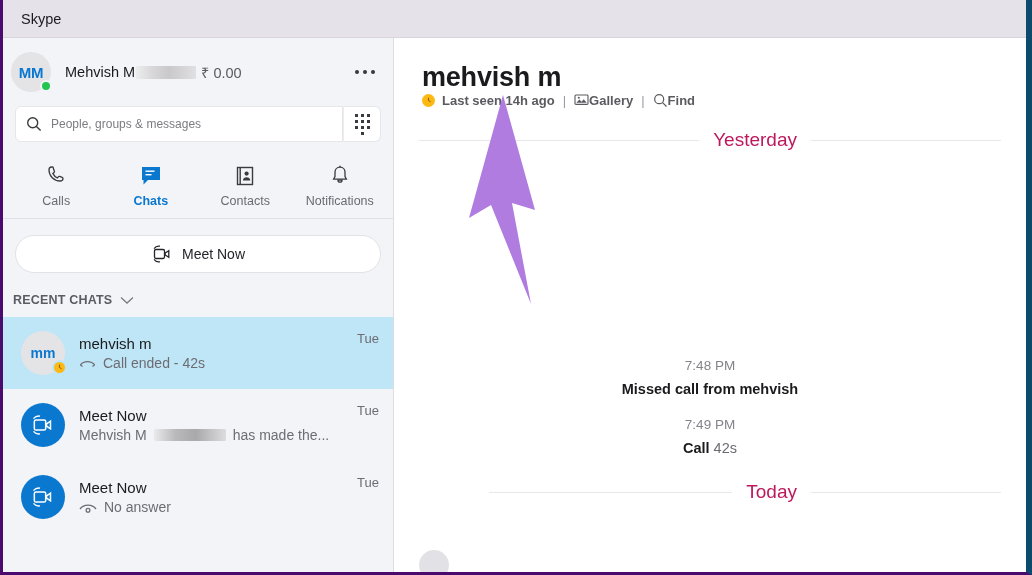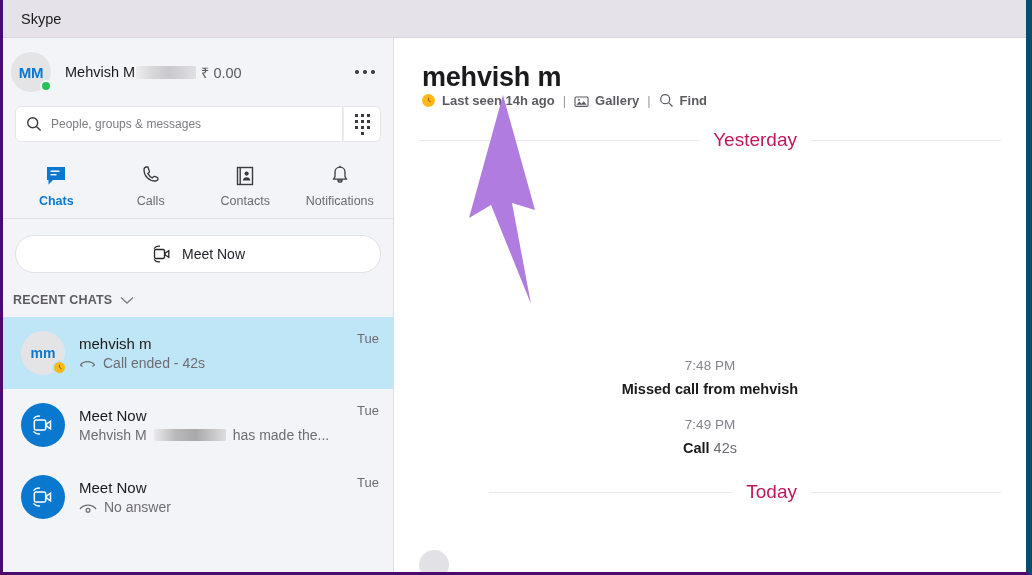--- a/index.html
+++ b/index.html
@@ -167,21 +167,21 @@
 
   
   .main { flex: 1; background: #fff; display: flex; flex-direction: column; position: relative; }
   .chat-header { padding: 24px 0 0 28px; }
   .chat-title { font-size: 27px; font-weight: bold; color: #1b1a1c; letter-spacing: -0.2px; }
   .chat-meta {
     display: flex; align-items: center; gap: 7px;
     font-size: 13px; font-weight: bold; color: #5b5a60;
   }
   .chat-meta .sep { color: #9b9aa0; font-weight: normal; margin: 0 1px; }
-  .meta-link { display: flex; align-items: flex-end; gap: 6px; cursor: pointer; }
+  .meta-link { display: flex; align-items: flex-start; cursor: pointer; }
   .clock-badge {
     width: 13px; height: 13px; border-radius: 50%; background: #fdb913;
     display: flex; align-items: center; justify-content: center; flex: none;
   }
 
   .msg-area { flex: 1; position: relative; overflow: hidden; padding-top: 17px; }
   .divider { display: flex; align-items: center; gap: 14px; padding: 0 25px; }
   .divider .line { flex: 1; height: 1px; background: #e8e8ea; }
   .divider .dlabel { font-size: 19px; color: #be185d; }
   .divider .line.short { flex: none; width: 190px; }
@@ -250,33 +250,33 @@
               <i></i>
                 <i></i>
                 <i></i>
             </div>
             <div class="dial-extra"></div>
           </div>
         </div>
       </div>
 
       <div class="tabs">
+        <div class="tab">
+          <svg width="24" height="24" viewBox="0 0 24 24">
+            <path d="M7.5 3c-1.2 0-2.5 1.3-2.5 3 0 6 5 11 11 11 1.7 0 3-1.3 3-2.5 0-.5-.3-.9-.8-1.1l-2.6-1c-.5-.2-1 0-1.3.4l-.9 1.2c-2-1-3.6-2.6-4.6-4.6l1.2-.9c.4-.3.6-.8.4-1.3l-1-2.6C9.4 3.3 9 3 8.5 3z" fill="none" stroke="#3b3a3f" stroke-width="1.3"></path>
+          </svg>
+          <span class="lbl">Calls</span>
+        </div>
         <div class="tab active">
           <svg width="24" height="24" viewBox="0 0 24 24">
             <path d="M3 3h18v13H9l-4.5 4.5V16H3z" fill="#0b78d0"></path>
             <rect x="6.5" y="6.5" width="9" height="1.4" fill="#fff"></rect>
             <rect x="6.5" y="10" width="6" height="1.4" fill="#fff"></rect>
           </svg>
           <span class="lbl">Chats</span>
-        </div>
-        <div class="tab">
-          <svg width="24" height="24" viewBox="0 0 24 24">
-            <path d="M7.5 3c-1.2 0-2.5 1.3-2.5 3 0 6 5 11 11 11 1.7 0 3-1.3 3-2.5 0-.5-.3-.9-.8-1.1l-2.6-1c-.5-.2-1 0-1.3.4l-.9 1.2c-2-1-3.6-2.6-4.6-4.6l1.2-.9c.4-.3.6-.8.4-1.3l-1-2.6C9.4 3.3 9 3 8.5 3z" fill="none" stroke="#3b3a3f" stroke-width="1.3"></path>
-          </svg>
-          <span class="lbl">Calls</span>
         </div>
         <div class="tab">
           <svg width="24" height="24" viewBox="0 0 24 24">
             <rect x="4.5" y="3.5" width="15" height="17" fill="none" stroke="#3b3a3f" stroke-width="1.4"></rect>
             <line x1="7.2" y1="3.5" x2="7.2" y2="20.5" stroke="#3b3a3f" stroke-width="1.4"></line>
             <circle cx="13.6" cy="9.6" r="2.1" fill="#3b3a3f"></circle>
             <path d="M9.9 16.6c0-2.1 1.7-3.3 3.7-3.3s3.7 1.2 3.7 3.3z" fill="#3b3a3f"></path>
           </svg>
           <span class="lbl">Contacts</span>
         </div>

